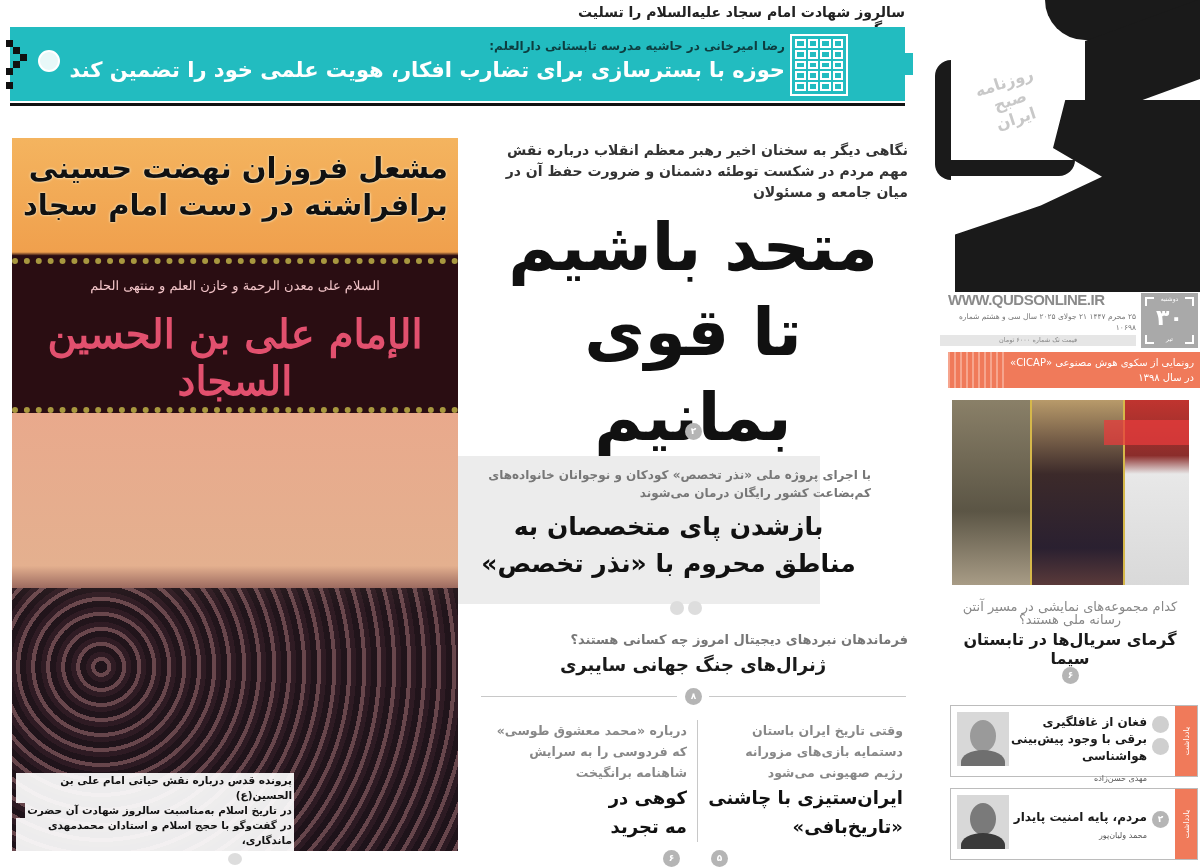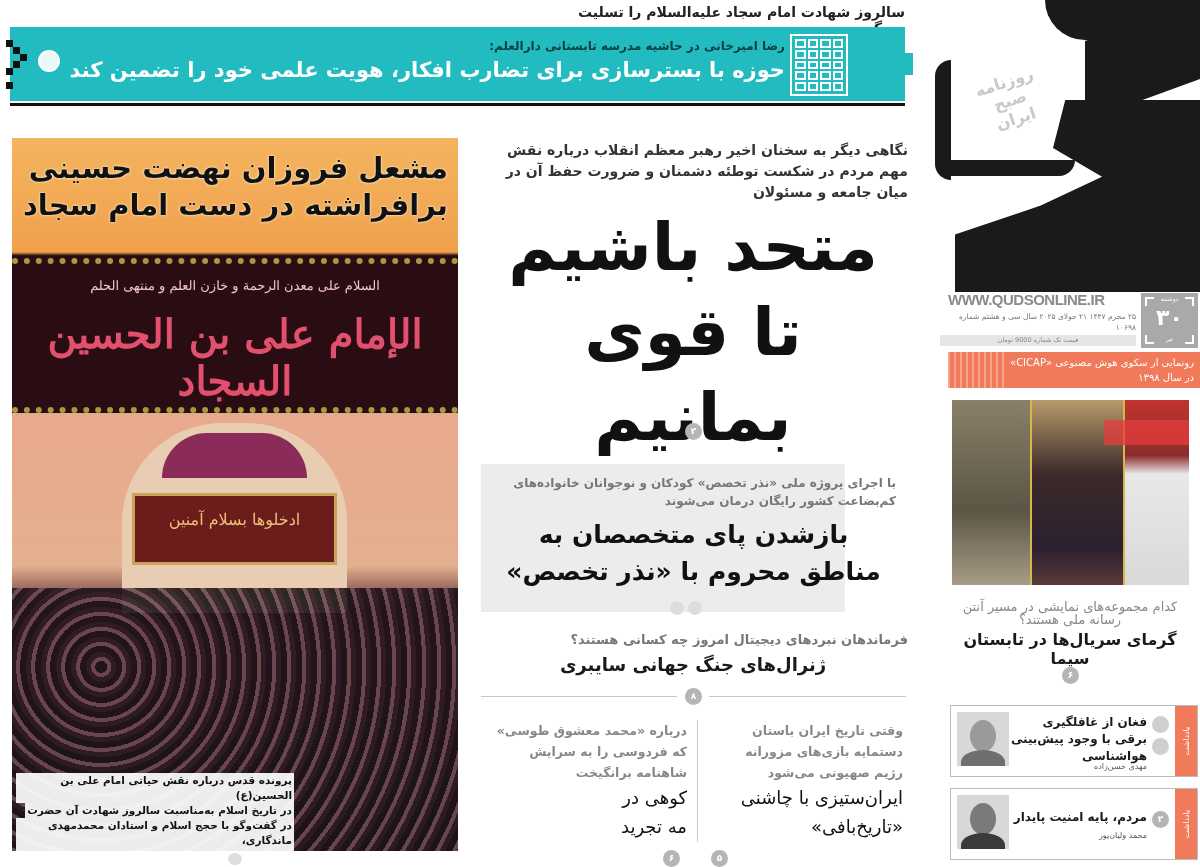--- a/index.html
+++ b/index.html
@@ -58,32 +58,32 @@
   .oped-photo .body { position: absolute; left: 4px; top: 38px; width: 44px; height: 24px; border-radius: 50% 50% 0 0; background: #6f6f6f; }
   .oped-title { position: absolute; right: 50px; font-size: 12px; font-weight: bold; text-align: right; line-height: 17px; }
   .oped-author { position: absolute; right: 50px; font-size: 8px; color: #555; text-align: right; }
   .oped-badge { position: absolute; right: 28px; }
 
   
   .lead-kicker { top: 140px; left: 478px; width: 430px; font-size: 14px; font-weight: bold; color: #333; text-align: right; line-height: 21px; }
   .lead-title { top: 205px; left: 478px; width: 430px; font-size: 66px; font-weight: 900; color: #111; text-align: center; line-height: 85px; font-family: "DejaVu Sans", sans-serif; }
   .center-badge { left: 685px; }
 
-  .gray-box { top: 456px; left: 481px; width: 364px; height: 148px; background: #ececec; margin-top: 8px; }
+  .gray-box { top: 456px; left: 456px; width: 364px; height: 148px; background: #ececec; }
   .gb-kicker { position: absolute; top: 10px; left: 10px; width: 405px; font-size: 12px; color: #777; text-align: right; line-height: 18px; font-weight: bold; }
   .gb-title { position: absolute; top: 52px; left: 10px; width: 405px; font-size: 25px; font-weight: 900; color: #111; text-align: center; line-height: 37px; }
   .gb-icons { top: 600px; left: 668px; width: 40px; height: 14px; }
   .gb-icons span { display: inline-block; width: 14px; height: 14px; border-radius: 50%; background: #ddd; margin: 0 2px; }
 
   .cyber-kicker { top: 632px; left: 478px; width: 430px; font-size: 13px; color: #777; text-align: right; font-weight: bold; }
   .cyber-title { top: 654px; left: 478px; width: 430px; font-size: 18px; font-weight: 900; text-align: center; }
   .hrule { height: 1px; background: #c8c8c8; }
 
   .story { top: 720px; font-size: 12.5px; color: #888; text-align: right; line-height: 21px; font-weight: bold; }
-  .story-title { font-size: 18px; font-weight: 400; color: #111; text-align: right; line-height: 29px; }
+  .story-title { font-size: 18px; font-weight: 700; color: #111; text-align: right; line-height: 29px; }
   .vsep { top: 720px; left: 697px; width: 1px; height: 122px; background: #c8c8c8; }
 
   
   .feature { top: 138px; left: 12px; width: 446px; height: 713px; overflow: hidden; background: linear-gradient(180deg, #f4b45f 0%, #f0a04d 16%, #2a0d12 16.5%, #2a0d12 37%, #e9a98c 38%, #e4b08f 60%, #5a2a34 66%, #3a1a2a 100%); }
   .feature-title { position: absolute; top: 12px; left: 10px; width: 426px; font-size: 29px; font-weight: 900; color: #111; text-align: right; line-height: 37px; text-shadow: 0 0 3px #fff5d0, 0 0 1px #fff; }
   .calli-banner { position: absolute; top: 120px; left: 0; width: 446px; height: 155px; background: #2a0d12; border-top: 6px dotted #a8983f; border-bottom: 6px dotted #a8983f; }
   .calli-small { position: absolute; top: 14px; left: 0; width: 446px; text-align: center; font-size: 13px; color: #f2c4c8; font-family: "DejaVu Serif", serif; }
   .calli-big { position: absolute; top: 46px; left: 0; width: 446px; text-align: center; font-size: 40px; color: #e2506e; font-family: "DejaVu Serif", serif; font-weight: bold; letter-spacing: 1px; }
   .gate { position: absolute; top: 285px; left: 110px; width: 225px; height: 190px; background: #e9cdb2; border-radius: 100px 100px 0 0; }
   .gate-arch { position: absolute; top: 10px; left: 40px; width: 145px; height: 45px; background: #8a2b5a; border-radius: 80px 80px 0 0; }
@@ -143,21 +143,21 @@
   <div class="mast-shape" style="left:0;top:160px;width:140px;height:16px;border-radius:0 0 60px 60px;"></div>
   <div class="mast-shape" style="left:20px;top:100px;width:245px;height:192px;clip-path:polygon(45% 0,100% 0,100% 100%,0 100%,0 70%,35% 55%,60% 40%,40% 25%);"></div>
 </div>
 <div class="abs mast-sub rtl">روزنامه صبح ایران</div>
 
 <div class="abs url">WWW.QUDSONLINE.IR</div>
 <div class="abs dateline rtl">
   <div>۲۵ محرم ۱۴۴۷ ۲۱ جولای ۲۰۲۵ سال سی و هشتم شماره ۱۰۶۹۸</div>
   <div>۸ صفحه ۴ صفحه ویژه روان ۴ صفحه ویژه مهر و خراسان</div>
 </div>
-<div class="abs price rtl">قیمت تک شماره 9000 تومان</div>
+<div class="abs price rtl">قیمت تک شماره ۶۰۰۰ تومان</div>
 <div class="abs pages-box">
   <div class="corner" style="left:4px;top:4px;border-width:2px 0 0 2px;"></div>
   <div class="corner" style="right:4px;top:4px;border-width:2px 2px 0 0;"></div>
   <div class="corner" style="left:4px;bottom:4px;border-width:0 0 2px 2px;"></div>
   <div class="corner" style="right:4px;bottom:4px;border-width:0 2px 2px 0;"></div>
   <div class="pages-lbl">دوشنبه</div>
   <div class="pages-num">۳۰</div>
   <div class="pages-lbl" style="top:42px">تیر</div>
 </div>
 
@@ -175,21 +175,21 @@
 <div class="abs series-kicker rtl">کدام مجموعه‌های نمایشی در مسیر آنتن رسانه ملی هستند؟</div>
 <div class="abs series-title rtl">گرمای سریال‌ها در تابستان سیما</div>
 <div class="abs badge" style="top:667px;left:1062px;">۶</div>
 
 <div class="abs oped" style="top:705px;height:72px;">
   <div class="oped-photo">
       <div class="head"></div>
       <div class="body"></div>
     </div>
   <div class="oped-title rtl" style="top:8px;width:140px;">فغان از غافلگیری برقی با وجود پیش‌بینی هواشناسی</div>
-  <div class="oped-author rtl" style="top:56px;">مهدی حسن‌زاده</div>
+  <div class="oped-author rtl" style="top:68px;">مهدی حسن‌زاده</div>
   <div class="oped-badge badge" style="top:10px;background:#cfcfcf;"></div>
   <div class="oped-badge badge" style="top:32px;background:#cfcfcf;"></div>
   <div class="oped-tab">
       <span>یادداشت</span>
     </div>
 </div>
 <div class="abs oped" style="top:788px;height:72px;">
   <div class="oped-photo">
       <div class="head" style="background:#7a7a7a"></div>
       <div class="body" style="background:#3a3a3a"></div>
@@ -244,26 +244,20 @@
 
 <div class="abs feature">
   <div class="feature-title rtl">
     <div>مشعل فروزان نهضت حسینی</div>
     <div>برافراشته در دست امام سجاد</div>
   </div>
   <div class="calli-banner">
     <div class="calli-small rtl">السلام علی معدن الرحمة و خازن العلم و منتهی الحلم</div>
     <div class="calli-big rtl">الإمام علی بن الحسین السجاد</div>
   </div>
-  <div class="gate">
-    <div class="gate-arch"></div>
-    <div class="gate-sign">
-        <span class="rtl">ادخلوها بسلام آمنین</span>
-      </div>
-  </div>
   <div class="crowd"></div>
   <div class="caption rtl">
     <div>پرونده قدس درباره نقش حیاتی امام علی بن الحسین(ع)</div>
     <div>در تاریخ اسلام به‌مناسبت سالروز شهادت آن حضرت</div>
     <div>در گفت‌وگو با حجج اسلام و استادان محمدمهدی ماندگاری،</div>
     <div>احمدحسین شریفی، مرتضی مخملباف و محمدحسین مردانی‌نوکنده</div>
   </div>
 </div>
 <div class="abs feature-badge"></div>
 

